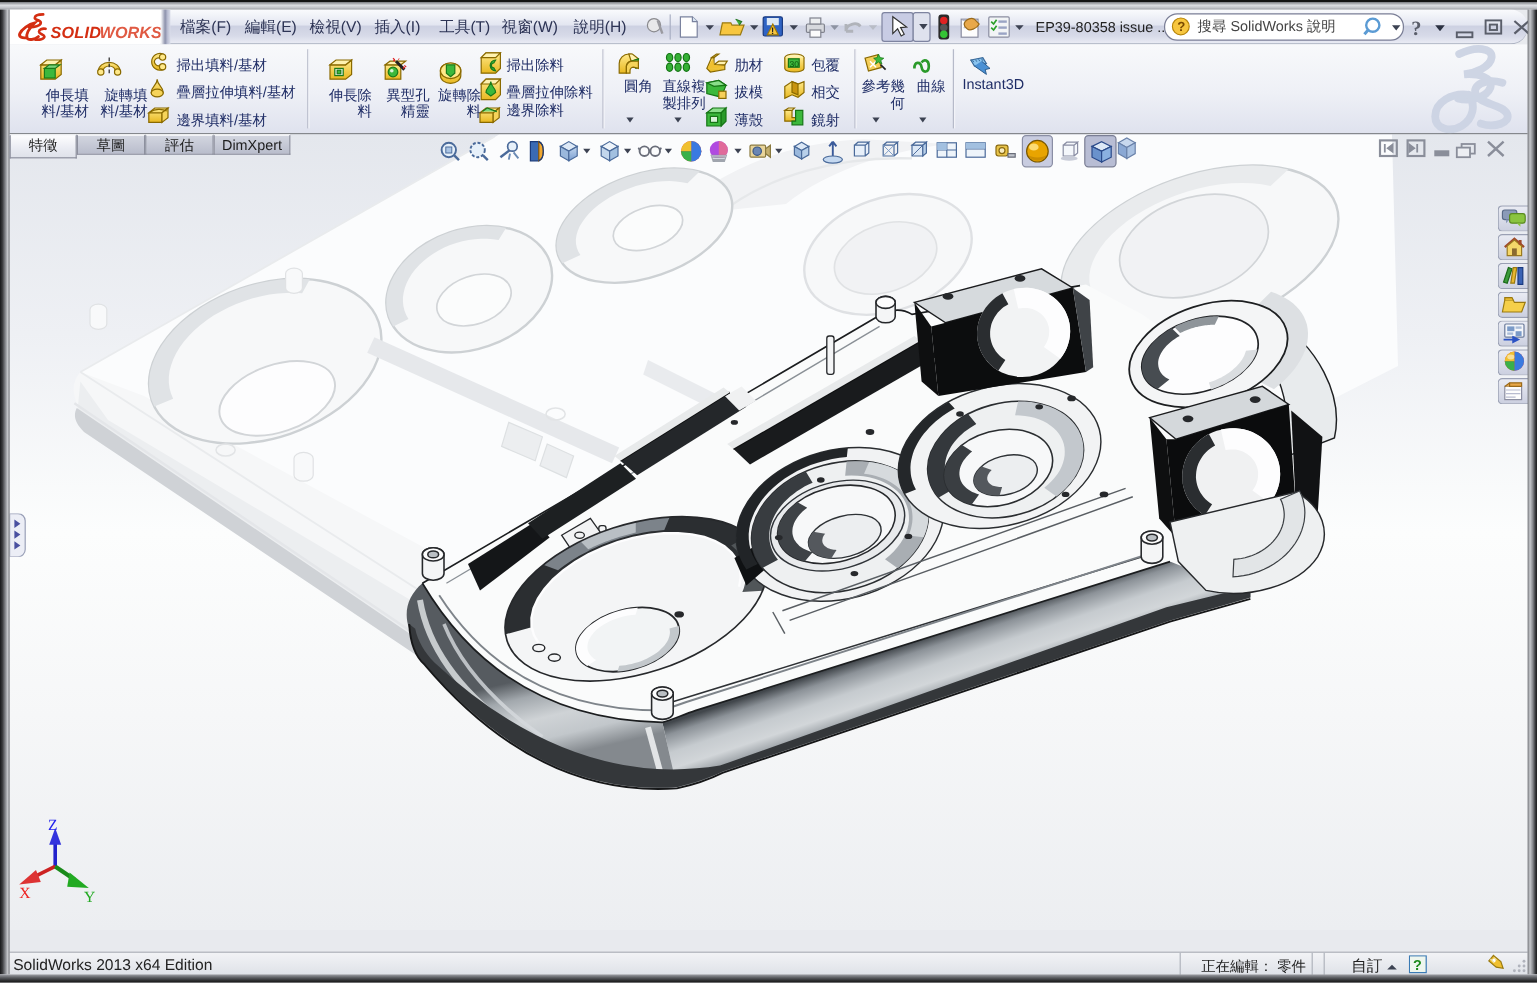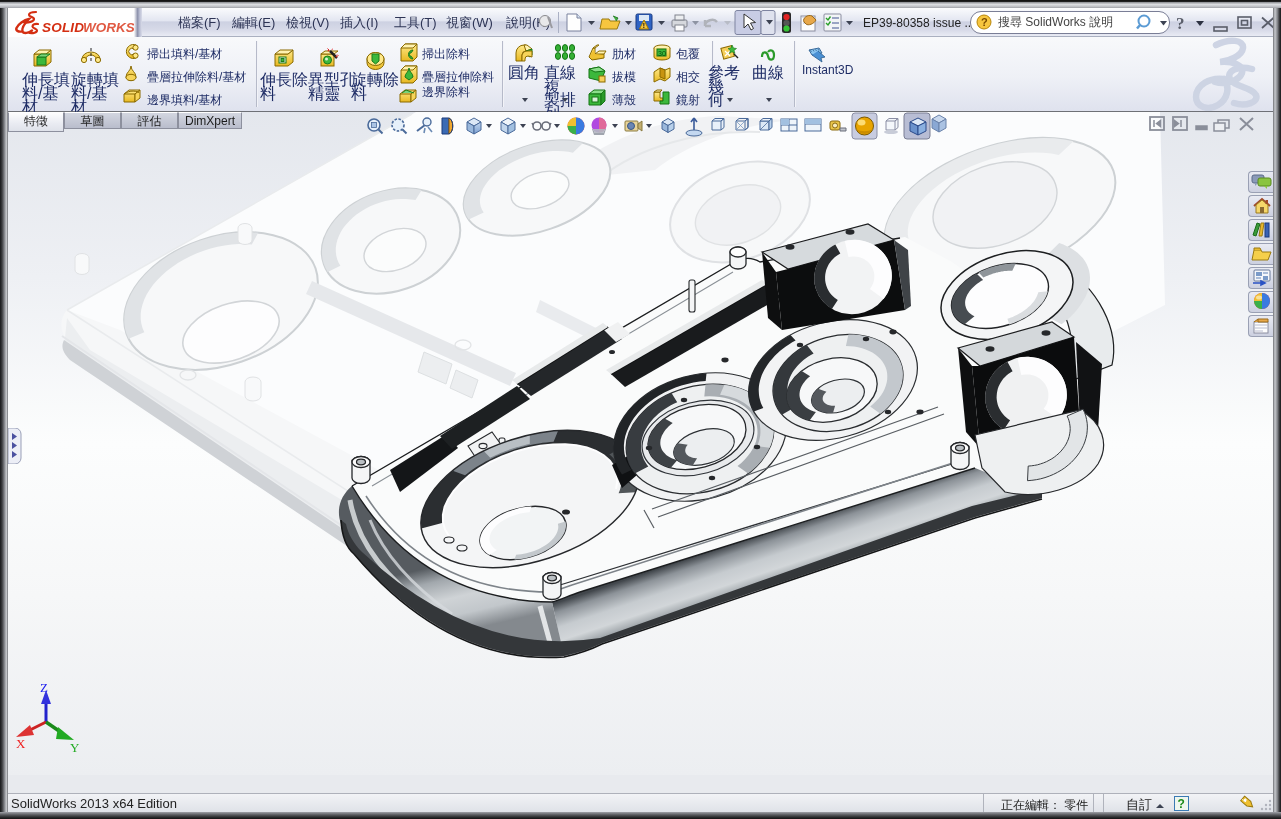--- a/index.html
+++ b/index.html
@@ -9,34 +9,34 @@
   background:linear-gradient(#141414 0%, #141414 18%, #86888d 25%, #dcdee2 55%, #c2c4c9 80%, #9fa1a7 100%); }
 #leftedge { position:absolute; left:0; top:8px; width:8px; height:804px;
   background:linear-gradient(90deg,#17181a 0%, #3a3b3e 25%, #84868b 55%, #c7c9cd 80%, #707277 100%); }
 #rightedge { position:absolute; right:0; top:8px; width:8px; height:804px;
   background:linear-gradient(90deg,#707277 0%, #c7c9cd 25%, #84868b 55%, #3a3b3e 80%, #17181a 100%); }
 #botedge { position:absolute; left:0; bottom:0; width:1281px; height:7px;
   background:linear-gradient(#9fa1a7 0%, #5a5c60 40%, #2a2b2d 75%, #141414 100%); }
 
 #menubar { position:absolute; left:8px; top:8px; width:1265px; height:29px;
   background:linear-gradient(#fafbfd 0%, #e3e6f1 45%, #cdd1e2 50%, #d7dae8 78%, #e9ebf4 100%);
-  border-bottom:1px solid #aab0c0; }
+  border-bottom:1px solid #aab0c0;border-radius:14px; }
 #logoplate { position:absolute; left:0; top:0; width:126px; height:29px; background:#fff; }
 #logosep { position:absolute; left:126px; top:0; width:8px; height:29px;
   background:linear-gradient(90deg,#fdfdfd, #8d92ac 45%, #b9bdd2 70%, #d9dce9 100%); }
-.menuitem { position:absolute; top:0; height:32px; line-height:30px; color:#2d3455; font-size:13px;margin-left:28px; }
+.menuitem { position:absolute; top:0; height:32px; line-height:30px; color:#2d3455; font-size:13px; }
 #stdicons { position:absolute; left:545px; top:0; width:460px; height:29px; }
 #doctitle { position:absolute; left:855px; top:0; height:29px; line-height:30px; font-size:12px; color:#222; }
 #searchbox { position:absolute; left:962px; top:3px; width:200px; height:23px; background:#fff;
   border:1px solid #7a7e96; border-radius:11px; font-size:12px; color:#555; line-height:21px; }
 .winglyph { position:absolute; top:0px; height:29px; color:#585c68; font-weight:bold; }
 
 #ribbon { position:absolute; left:8px; top:37px; width:1265px; height:75px;
   background:linear-gradient(#f8f9fb 0%, #eef0f6 55%, #dfe2ee 100%); border-bottom:1px solid #6e7076; }
-.rtxt { color:#1f2d66; font-size:16px; line-height:13.5px; text-align:left; position:absolute; }
+.rtxt { color:#1f2d66; font-size:12px; line-height:13.5px; text-align:right; position:absolute; }
 .rrow { color:#1f2d66; font-size:12px; position:absolute; white-space:nowrap; }
 .darr { position:absolute; width:0; height:0; border-left:3.5px solid transparent; border-right:3.5px solid transparent; border-top:4px solid #3c4252; }
 
 #band { position:absolute; left:8px; top:112px; width:1131px; height:28px; z-index:6; }
 .ctab { position:absolute; top:0; height:17px; background:linear-gradient(#d3d6e0,#b9bdcc); border:1px solid #8d909e; border-top:1px solid #fff; color:#1c1c1c; font-size:12px; text-align:center; line-height:16px; }
 .ctab.active { height:20px; background:linear-gradient(#fdfdfe,#e9ebf2 60%,#dfe2ea); z-index:3; }
 
 #vp { position:absolute; left:8px; top:112px; width:1266px; height:663px;
   background:linear-gradient(#e4e7ed 0%, #eef0f4 25%, #fcfdfd 50%, #f6f7f8 73%, #eceef1 100%); }
 #vpsvg { position:absolute; left:0; top:0; width:1266px; height:663px; }
@@ -331,21 +331,21 @@
       <g transform="translate(800,10)">
           <path d="M1 3 l11 8" stroke="#222" stroke-width="1"></path>
           <path d="M1 3 l10 -2 3 5 -10 2 z" fill="#8ac4f0" stroke="#3a6a9a"></path>
           <path d="M2.5 3.2 l1 1.6 M5 2.8 l1 1.6 M7.5 2.4 l1 1.6 M10 2 l1 1.6" stroke="#2a5a8a" stroke-width="0.7"></path>
           <path d="M4 8 l10 7 -1 -4 4 -1 -7 -6" fill="#4a90d4" stroke="#2a5a8a" stroke-width="0.8"></path>
         </g>
     </svg>
     <div class="rtxt" style="left:14px;top:36px;width:52px">伸長填<br>料/基材</div>
     <div class="rtxt" style="left:63px;top:36px;width:52px">旋轉填<br>料/基材</div>
     <div class="rrow" style="left:139px;top:9px">掃出填料/基材</div>
-    <div class="rrow" style="left:139px;top:32px">疊層拉伸除料/基材</div>
+    <div class="rrow" style="left:139px;top:32px">疊層拉伸填料/基材</div>
     <div class="rrow" style="left:139px;top:55px">邊界填料/基材</div>
     <div class="rtxt" style="left:252px;top:36px;width:50px">伸長除<br>料</div>
     <div class="rtxt" style="left:300px;top:36px;width:50px">異型孔<br>精靈</div>
     <div class="rtxt" style="left:343px;top:36px;width:50px">旋轉除<br>料</div>
     <div class="rrow" style="left:414px;top:9px">掃出除料</div>
     <div class="rrow" style="left:414px;top:32px">疊層拉伸除料</div>
     <div class="rrow" style="left:414px;top:47px">邊界除料</div>
     <div class="rtxt" style="left:500px;top:29px;width:36px">圓角</div>
     <div class="rtxt" style="left:536px;top:29px;width:44px">直線複<br>製排列</div>
     <div class="rrow" style="left:604px;top:9px">肋材</div>

